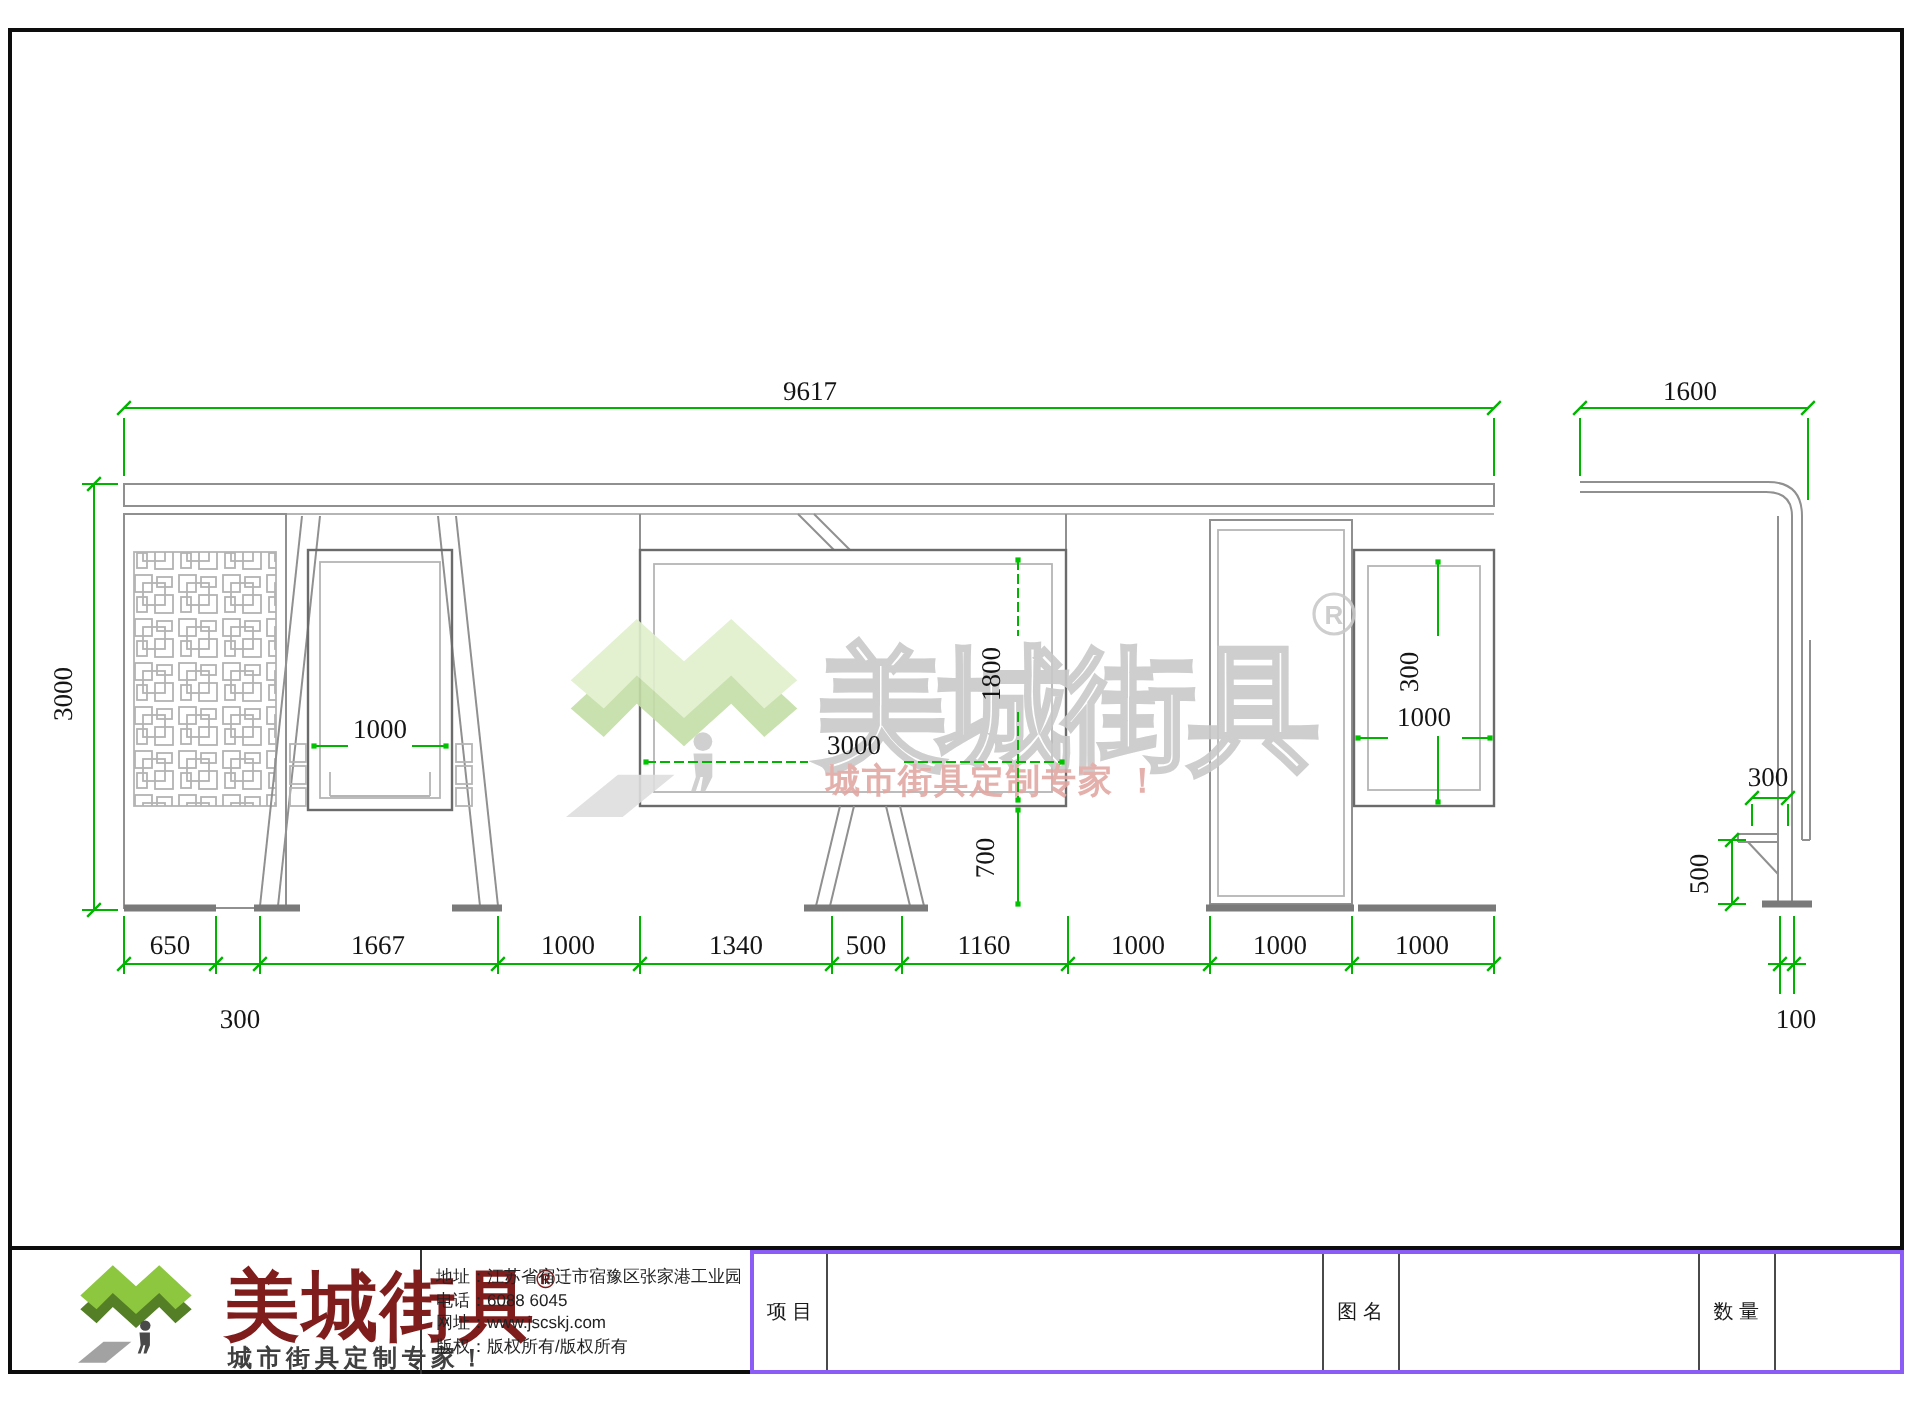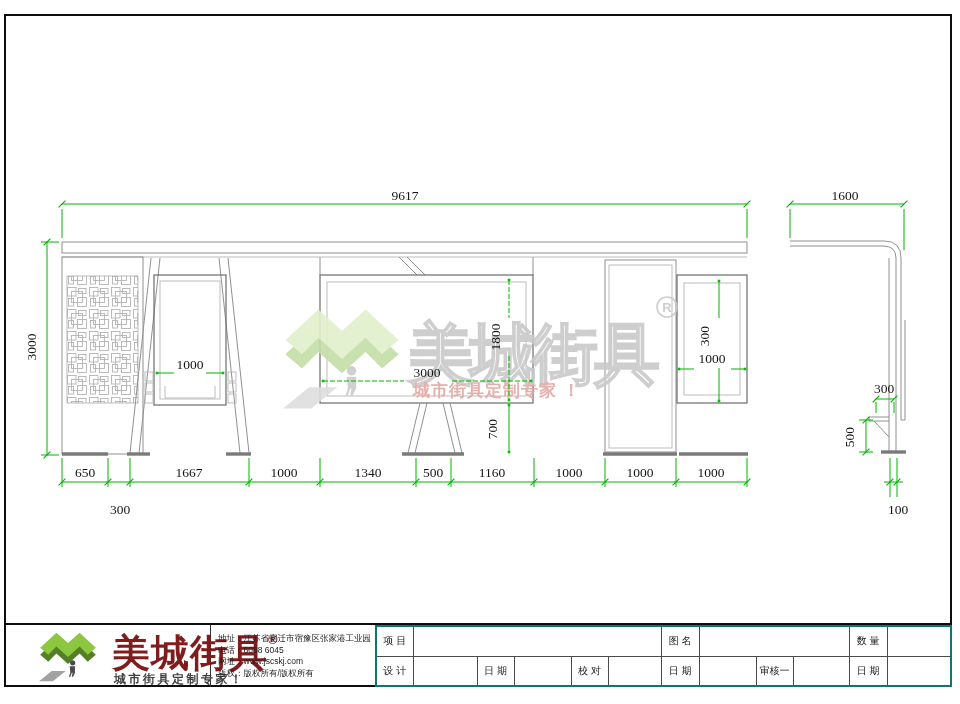--- a/index.html
+++ b/index.html
@@ -27,21 +27,21 @@
          letter-spacing:1px;white-space:nowrap;}
   .brand .reg{font-size:13px;vertical-align:22px;letter-spacing:0;}
   .slogan{position:absolute;left:108px;top:46px;font-size:12px;font-weight:bold;color:#404040;
           letter-spacing:2.5px;white-space:nowrap;}
   .addr{position:absolute;left:212px;top:8px;width:152px;font-size:8.5px;line-height:11.5px;
         color:#222;white-space:nowrap;overflow:hidden;}
   .tblock{position:absolute;left:369px;top:0;width:575px;height:62px;border-collapse:collapse;
           table-layout:fixed;}
   .tblock td{border:1px solid #4a4a4a;font-size:10px;color:#1a1a1a;text-align:center;
              padding:0;height:20px;overflow:hidden;white-space:nowrap;}
-  .tblock{border:2px solid #0f766e;padding-left:32px;}
+  .tblock{border:2px solid #8b5cf6;padding-left:32px;}
 </style>
 </head>
 <body>
 
 <div class="sheet">
   <div class="frame"></div>
 
   <svg class="drawing" width="960" height="623" viewBox="0 0 960 623">
     <defs>
       <path id="tk" d="M-3.4,3.4 L3.4,-3.4" stroke="#00b400" stroke-width="1.2"></path>
@@ -323,30 +323,16 @@
       </colgroup>
       <tbody>
           <tr>
         <td>项 目</td>
         <td colspan="5"></td>
         <td>图 名</td>
         <td colspan="3"></td>
         <td>数 量</td>
         <td></td>
       </tr>
-      <tr>
-        <td>设 计</td>
-        <td></td>
-        <td>日 期</td>
-        <td></td>
-        <td>校 对</td>
-        <td></td>
-        <td>日 期</td>
-        <td></td>
-        <td>审核一</td>
-        <td></td>
-        <td>日 期</td>
-        <td></td>
-      </tr>
     </tbody>
       </table>
   </div>
 </div>
 
 </body></html>

